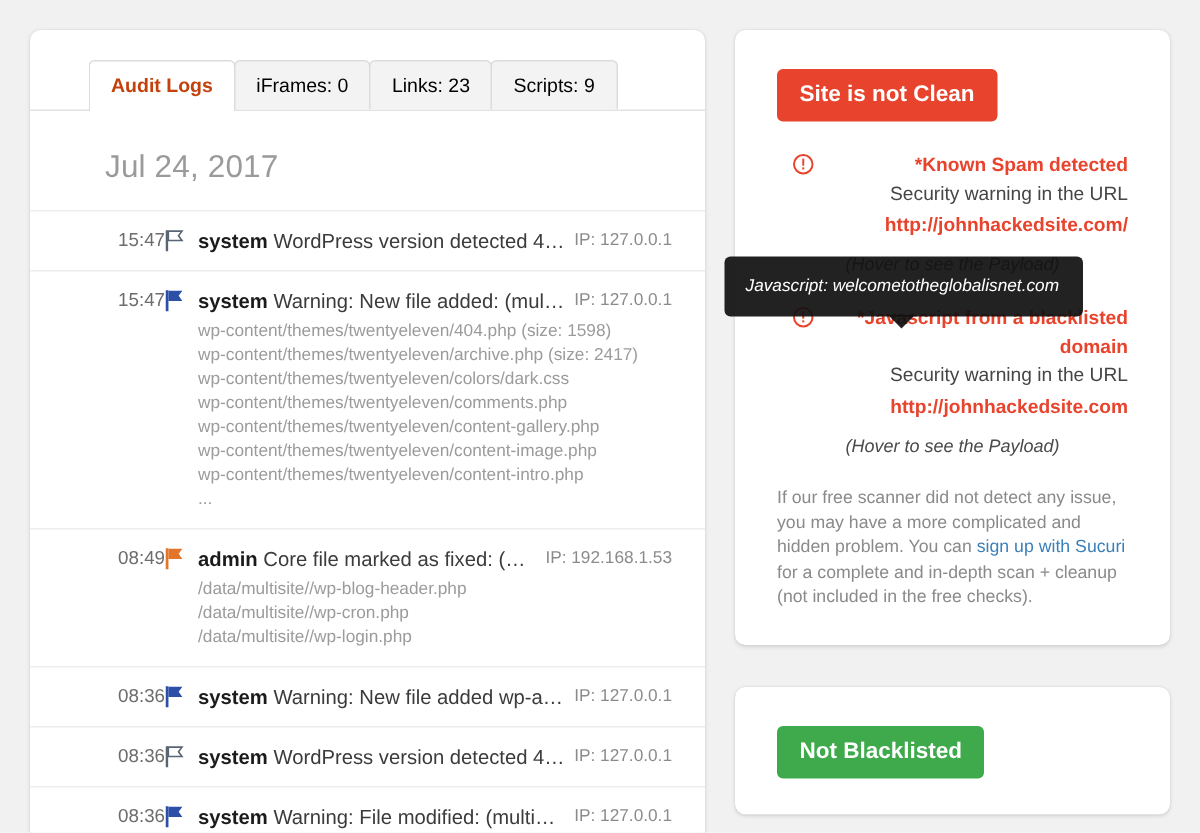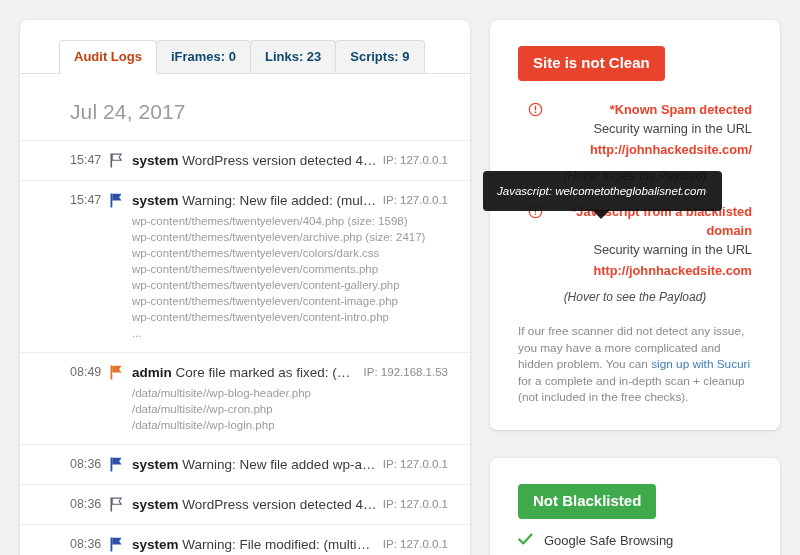--- a/index.html
+++ b/index.html
@@ -39,38 +39,39 @@
     white-space: nowrap;
   }
   .tab.active {
     background: #fff;
     color: #c2410c;
     z-index: 3;
     margin-bottom: -1px;
     padding-bottom: 10px;
     border-color: #dcdcdc;
   }
-  .tab:not(.active) { color: #0c4a6e; font-weight: bold; }
+  .tab:not(.active) { color: #000000; font-weight: normal; }
 
   .date-head {
     font-size: 21px; color: #9a9a9a;
     padding: 26px 0 16px 50px;
     font-weight: normal;
     letter-spacing: 0.1px;
   }
 
   .log-list { padding: 0 0 0 0; }
   .log-row {
     border-top: 1px solid #ededed;
     padding: 11px 0 11px 0;
   }
   .log-row:first-child { border-top: 1px solid #ededed; }
   .log-main {
     display: flex; align-items: flex-start;
     padding: 0 22px 0 50px;
+    text-align: right;
   }
   .log-time {
     font-size: 12.5px; color: #6d6d6d;
     width: 40px; flex: none;
     padding-top: 1px;
   }
   .flag { width: 22px; flex: none; padding-top: 1px; }
   .flag svg { display: block; }
   .log-text {
     flex: 1 1 auto;
@@ -310,28 +311,20 @@
           </div>
         </div>
 
       <div class="panel-note">
         <span>If our free scanner did not detect any issue, you may have a more complicated and hidden problem. You can </span><a href="#">sign up with Sucuri</a><span> for a complete and in-depth scan + cleanup (not included in the free checks).</span>
       </div>
     </div>
 
     <div class="panel">
       <div class="badge green">Not Blacklisted</div>
-      <div id="bl-items">
-          <div class="bl-item">
-            <div class="bl-check"><svg width="15" height="13" viewBox="0 0 16 14">
-                <path d="M1.3 7.0 L5.6 11.2 L14.4 1.6" fill="none" stroke="#3faa4b" stroke-width="2.4" stroke-linecap="round" stroke-linejoin="round"></path>
-              </svg></div>
-            <div class="bl-label">Google Safe Browsing</div>
-          </div>
-        </div>
     </div>
   </div>
 
   <div class="tooltip">
     <span>Javascript: welcometotheglobalisnet.com</span>
   </div>
   <div class="tooltip-arrow"></div>
 
 </div>
 

